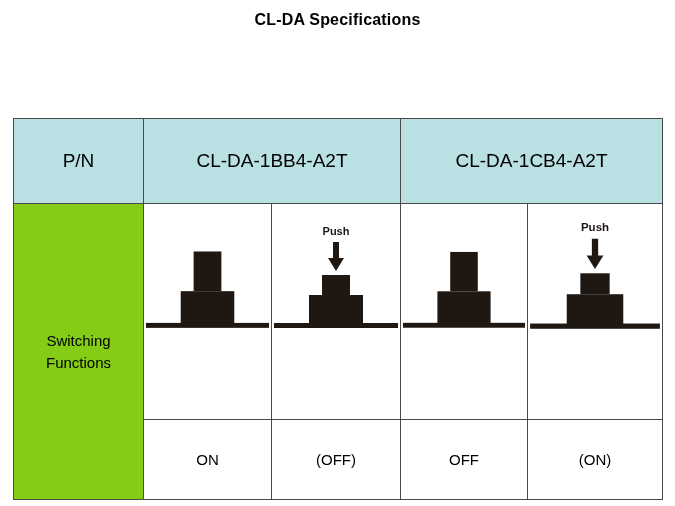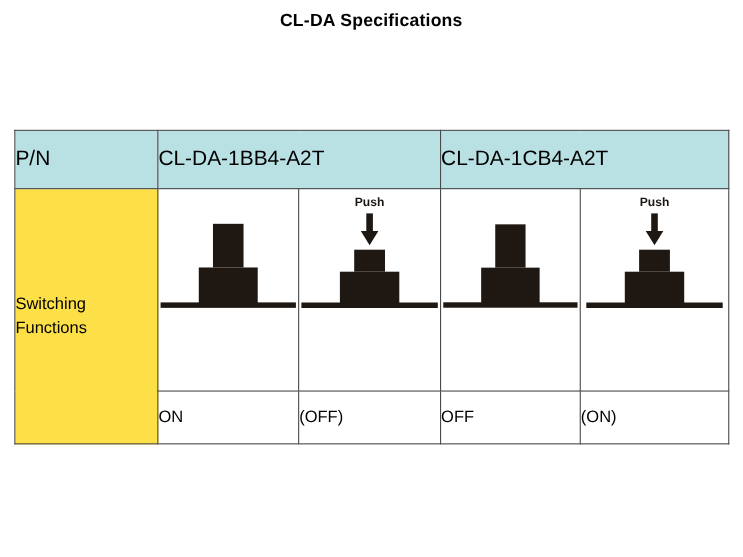--- a/index.html
+++ b/index.html
@@ -34,33 +34,34 @@
     left: 13px;
     top: 118px;
     width: 649px;
     height: 283px;
     border-collapse: collapse;
     table-layout: fixed;
     background: #ffffff;
   }
   .spec-table td {
     border: 1px solid #4a4a4a;
-    padding: 0;
+    padding: 16px;
+    text-align: center;
     vertical-align: middle;
     color: #000000;
     font-size: 17px;
     font-weight: normal;
   }
   .spec-table td.hdr {
     background: #b9e0e3;
     height: 52px;
     font-size: 19px;
   }
   .spec-table td.pn-label {
-    background: #fde047;
+    background: #84cc16;
     font-size: 15px;
     line-height: 1.45;
   }
   .spec-table td.diagram-cell {
     height: 183px;
     position: relative;
   }
   .spec-table td.state-cell {
     height: 47px;
     font-size: 15px;

